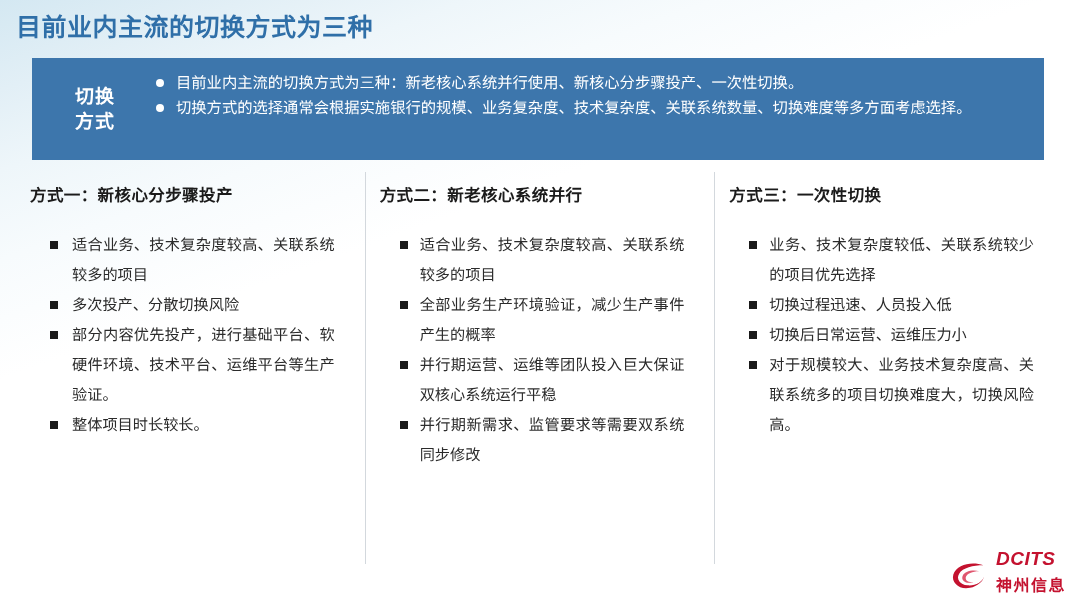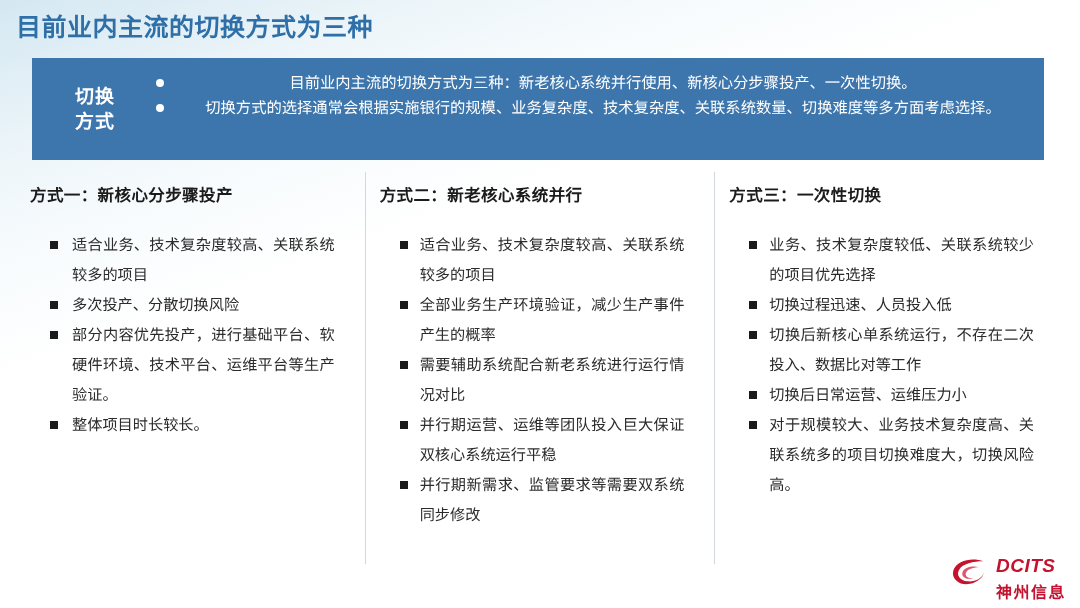--- a/index.html
+++ b/index.html
@@ -67,21 +67,20 @@
     font-size: 19px;
     line-height: 25px;
     letter-spacing: 1px;
     padding-left: 10px;
     box-sizing: border-box;
   }
   .callout-body {
     flex: 1 1 auto;
     padding: 12px 14px 0 6px;
     box-sizing: border-box;
-    text-align: center;
   }
   .callout-item {
     position: relative;
     color: #ffffff;
     font-size: 15.3px;
     line-height: 25px;
     padding-left: 22px;
     margin-bottom: 0;
   }
   .callout-item .dot {
@@ -141,21 +140,21 @@
   }
   .col-1 .bullet { padding-left: 26px; }
   .col-3 .bullet { padding-left: 24px; }
 
   
   .logo {
     position: absolute;
     right: 14px;
     bottom: 14px;
     display: flex;
-    align-items: flex-start;
+    align-items: flex-end;
     height: 38px;
   }
   .logo-mark {
     width: 40px;
     height: 34px;
     margin-right: 6px;
     flex: 0 0 auto;
   }
   .logo-text { line-height: 1; }
   .logo-en {
@@ -229,24 +228,20 @@
         <li class="bullet">
           <span class="sq"></span>
           <span>适合业务、技术复杂度较高、关联系统较多的项目</span>
         </li>
         <li class="bullet">
           <span class="sq"></span>
           <span>全部业务生产环境验证，减少生产事件产生的概率</span>
         </li>
         <li class="bullet">
           <span class="sq"></span>
-          <span>需要辅助系统配合新老系统进行运行情况对比</span>
-        </li>
-        <li class="bullet">
-          <span class="sq"></span>
           <span>并行期运营、运维等团队投入巨大保证双核心系统运行平稳</span>
         </li>
         <li class="bullet">
           <span class="sq"></span>
           <span>并行期新需求、监管要求等需要双系统同步修改</span>
         </li>
       </ul>
     </div>
 
     <div class="column col-3">
@@ -255,21 +250,20 @@
         <li class="bullet">
           <span class="sq"></span>
           <span>业务、技术复杂度较低、关联系统较少的项目优先选择</span>
         </li>
         <li class="bullet">
           <span class="sq"></span>
           <span>切换过程迅速、人员投入低</span>
         </li>
         <li class="bullet">
           <span class="sq"></span>
-          <span>切换后新核心单系统运行，不存在二次投入、数据比对等工作</span>
         </li>
         <li class="bullet">
           <span class="sq"></span>
           <span>切换后日常运营、运维压力小</span>
         </li>
         <li class="bullet">
           <span class="sq"></span>
           <span>对于规模较大、业务技术复杂度高、关联系统多的项目切换难度大，切换风险高。</span>
         </li>
       </ul>

